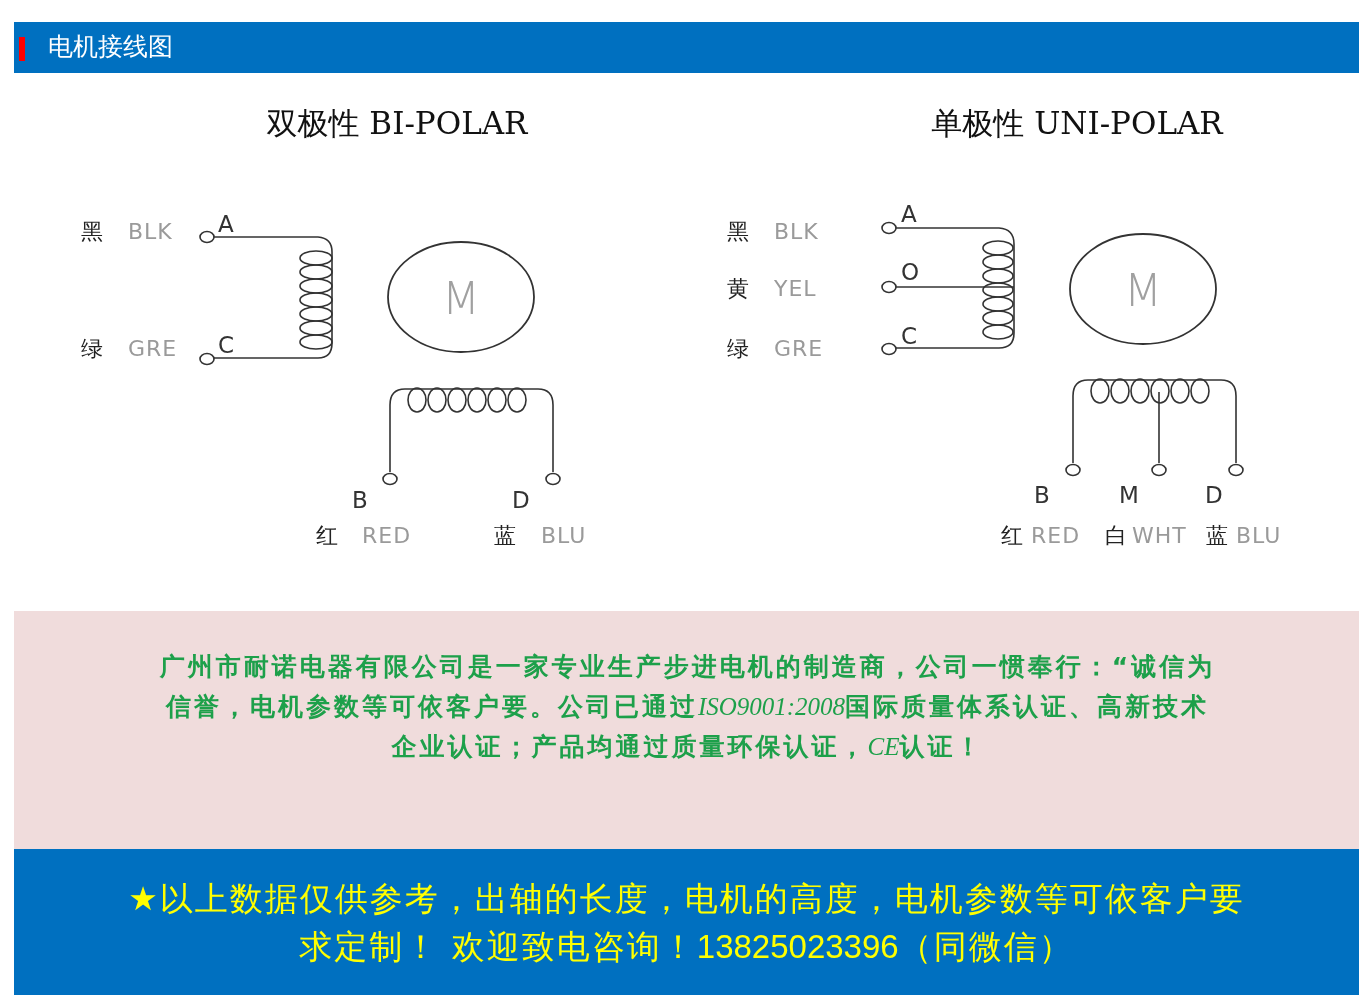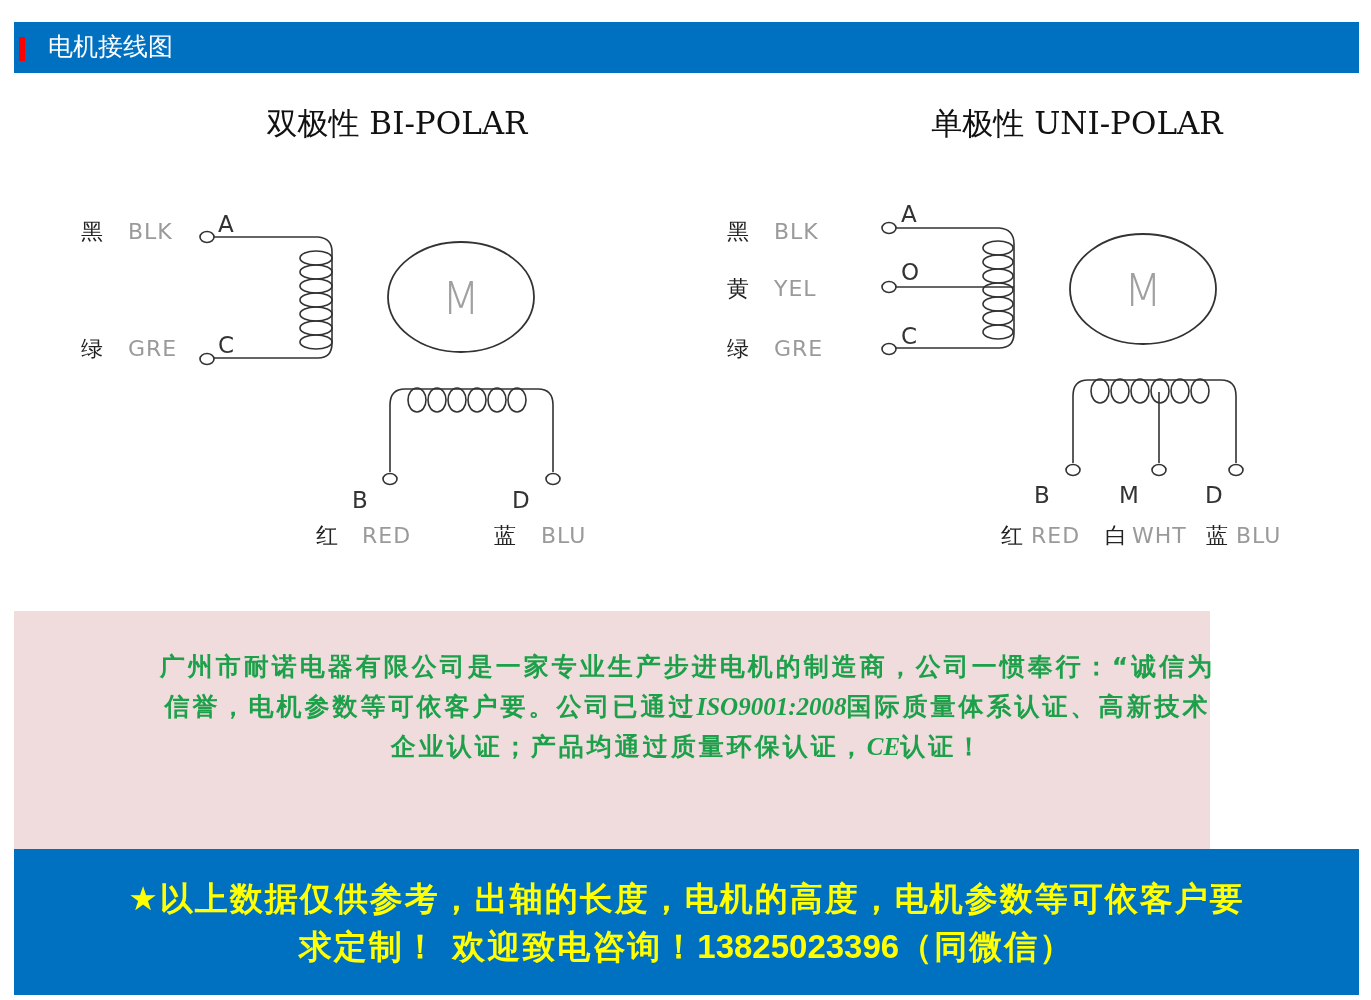--- a/index.html
+++ b/index.html
@@ -13,32 +13,32 @@
   .diagram-svg { position: absolute; left: 0; top: 0; }
   .svg-title { font-family: "DejaVu Serif", serif; font-size: 31px; fill: #111; }
   .svg-cn { font-family: "DejaVu Sans", sans-serif; font-size: 22px; fill: #222; }
   .svg-en { font-family: "DejaVu Sans", sans-serif; font-size: 22px; fill: #9a9a9a; letter-spacing: 1px; }
   .svg-pin { font-family: "DejaVu Sans", sans-serif; font-size: 23px; fill: #333; }
   .svg-m { font-family: "DejaVu Sans", sans-serif; font-size: 44px; fill: #a0a0a0; font-weight: 200; }
   .wire { fill: none; stroke: #333; stroke-width: 1.6; }
   .terminal { fill: #fff; stroke: #333; stroke-width: 1.6; }
   .motor-body { fill: #fff; stroke: #333; stroke-width: 1.8; }
 
-  .intro-box { position: absolute; left: 14px; top: 611px; width: 1196px; height: 238px;
+  .intro-box { position: absolute; left: 14px; top: 611px; width: 1345px; height: 238px;
                background: #F0DCDC; }
   .intro-text { position: absolute; left: 6px; top: 36px; width: 1335px; color: #1DA04A;
                 font-size: 25px; font-weight: bold; line-height: 40px; text-align: center;
                 letter-spacing: 3px; font-family: "DejaVu Sans", sans-serif; }
-  .intro-text .latin { font-family: "Liberation Serif", serif; font-style: italic; font-weight: bold;
+  .intro-text .latin { font-family: "Liberation Serif", serif; font-style: italic; font-weight: normal;
                        letter-spacing: 0; }
 
   .notice-box { position: absolute; left: 14px; top: 849px; width: 1345px; height: 146px;
                 background: #0070C0; }
   .notice-text { position: absolute; left: 0; top: 26px; width: 1345px; color: #FFFF00;
-                 font-size: 33px; font-weight: bold; line-height: 48px; text-align: center;
+                 font-size: 33px; font-weight: normal; line-height: 48px; text-align: center;
                  letter-spacing: 2px; font-family: "DejaVu Sans", sans-serif; }
   .notice-text .phone { font-family: "Liberation Sans", sans-serif; letter-spacing: 0; }
 </style>
 </head>
 <body>
 
 <div class="header-bar">
   <div class="header-marker"></div>
   <div class="header-title">电机接线图</div>
 </div>

